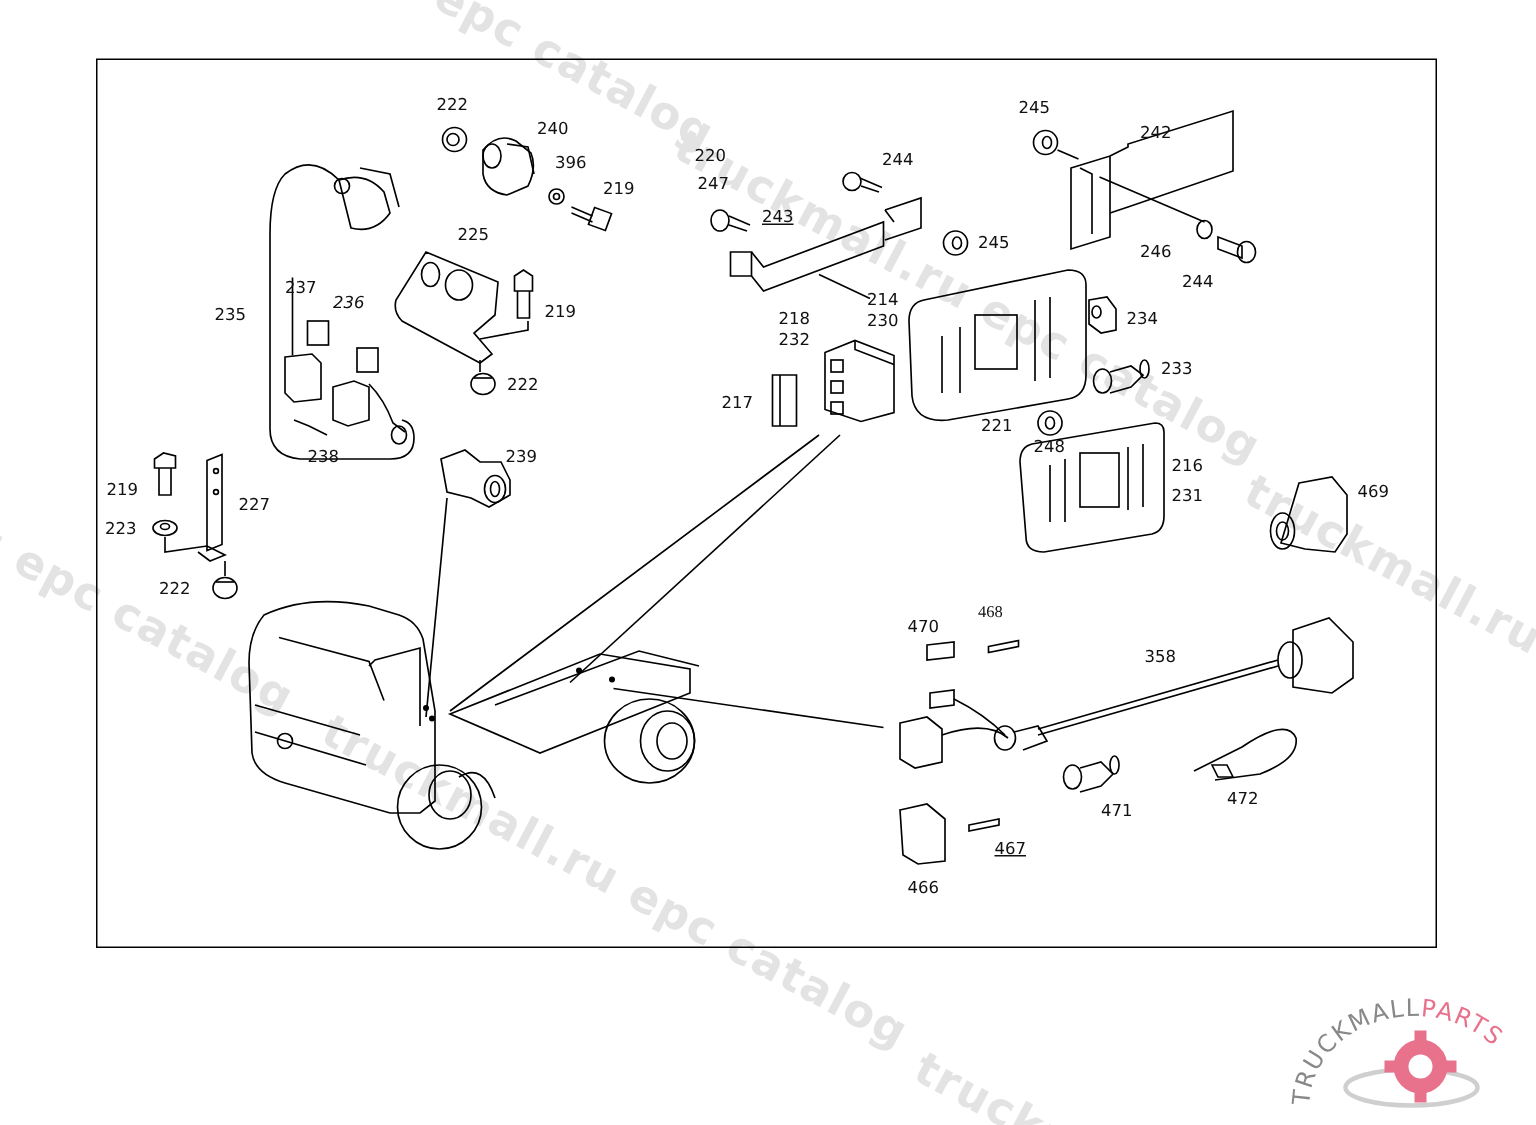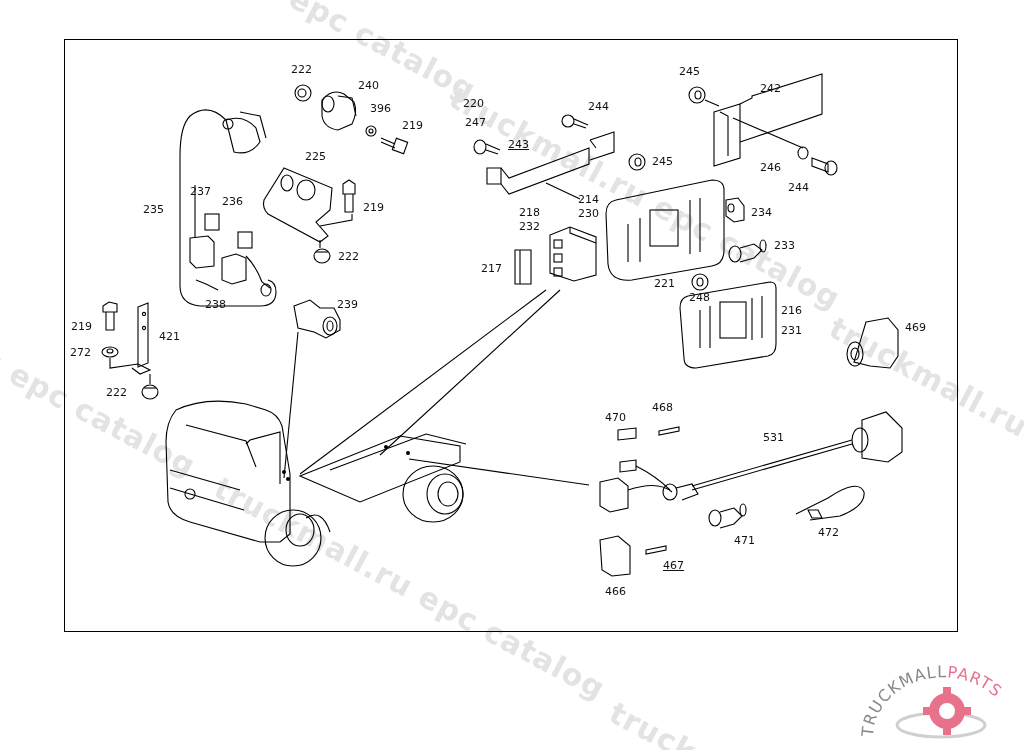--- a/index.html
+++ b/index.html
@@ -258,26 +258,26 @@
 
   <div class="lbl" style="left:291px; top:63px;">222</div>
   <div class="lbl" style="left:358px; top:79px;">240</div>
   <div class="lbl" style="left:370px; top:102px;">396</div>
   <div class="lbl" style="left:402px; top:119px;">219</div>
   <div class="lbl" style="left:305px; top:150px;">225</div>
   <div class="lbl" style="left:363px; top:201px;">219</div>
   <div class="lbl" style="left:338px; top:250px;">222</div>
   <div class="lbl" style="left:143px; top:203px;">235</div>
   <div class="lbl" style="left:190px; top:185px;">237</div>
-  <div class="lbl" style="left:222px; top:195px;">236</div>
+  <div class="lbl" style="left:222px; top:195px;font-style:italic;">236</div>
   <div class="lbl" style="left:205px; top:298px;">238</div>
   <div class="lbl" style="left:337px; top:298px;">239</div>
   <div class="lbl" style="left:71px; top:320px;">219</div>
-  <div class="lbl" style="left:70px; top:346px;">272</div>
-  <div class="lbl" style="left:159px; top:330px;">421</div>
+  <div class="lbl" style="left:70px; top:346px;">223</div>
+  <div class="lbl" style="left:159px; top:330px;">227</div>
   <div class="lbl" style="left:106px; top:386px;">222</div>
   <div class="lbl" style="left:463px; top:97px;">220</div>
   <div class="lbl" style="left:465px; top:116px;">247</div>
   <div class="lbl" style="left:508px; top:138px;text-decoration:underline;">243</div>
   <div class="lbl" style="left:588px; top:100px;">244</div>
   <div class="lbl" style="left:652px; top:155px;">245</div>
   <div class="lbl" style="left:578px; top:193px;">214</div>
   <div class="lbl" style="left:578px; top:207px;">230</div>
   <div class="lbl" style="left:519px; top:206px;">218</div>
   <div class="lbl" style="left:519px; top:220px;">232</div>
@@ -287,22 +287,22 @@
   <div class="lbl" style="left:760px; top:161px;">246</div>
   <div class="lbl" style="left:788px; top:181px;">244</div>
   <div class="lbl" style="left:751px; top:206px;">234</div>
   <div class="lbl" style="left:774px; top:239px;">233</div>
   <div class="lbl" style="left:654px; top:277px;">221</div>
   <div class="lbl" style="left:653px; top:291px;margin-left:36px;">248</div>
   <div class="lbl" style="left:781px; top:304px;">216</div>
   <div class="lbl" style="left:781px; top:324px;">231</div>
   <div class="lbl" style="left:905px; top:321px;">469</div>
   <div class="lbl" style="left:605px; top:411px;">470</div>
-  <div class="lbl" style="left:652px; top:401px;">468</div>
-  <div class="lbl" style="left:763px; top:431px;">531</div>
+  <div class="lbl" style="left:652px; top:401px;font-family:Liberation Serif, serif;">468</div>
+  <div class="lbl" style="left:763px; top:431px;">358</div>
   <div class="lbl" style="left:734px; top:534px;">471</div>
   <div class="lbl" style="left:818px; top:526px;">472</div>
   <div class="lbl" style="left:663px; top:559px;text-decoration:underline;">467</div>
   <div class="lbl" style="left:605px; top:585px;">466</div>
 
   <div class="logo">
     <svg width="170" height="95" viewBox="0 0 170 95">
       <defs>
           <path id="arcp" d="M18 82 A68 58 0 0 1 158 82"></path>
         </defs>

